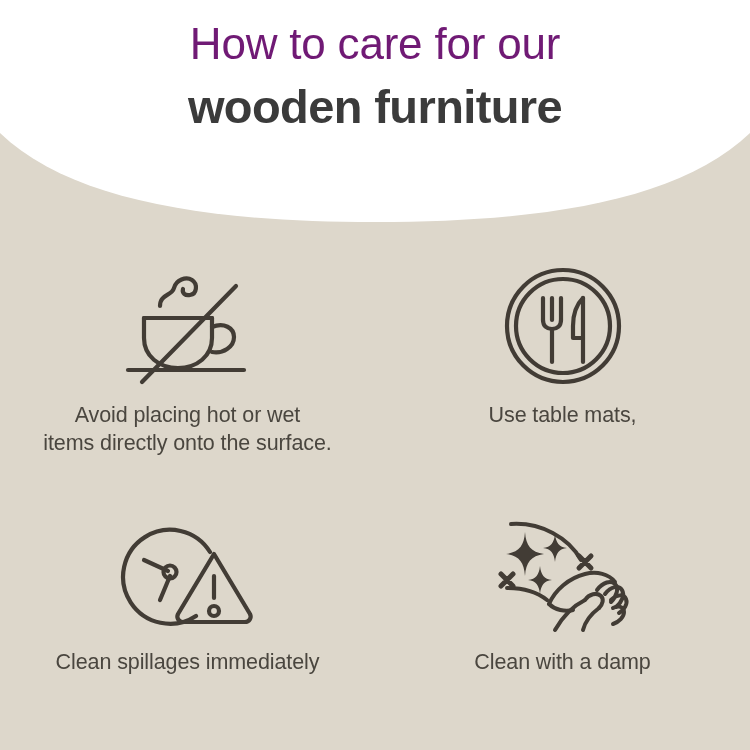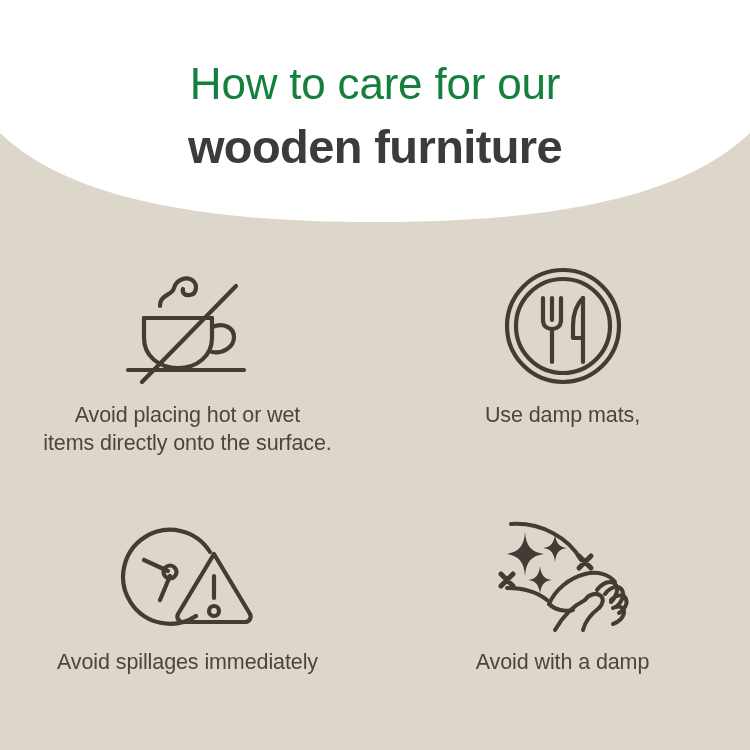--- a/index.html
+++ b/index.html
@@ -36,23 +36,23 @@
     left: 0;
     top: 0;
     width: 750px;
     text-align: center;
   }
   .title-line-1 {
     font-family: "Liberation Sans", sans-serif;
     font-weight: 300;
     font-size: 44px;
     letter-spacing: -0.2px;
-    color: #15803d;
+    color: #701a75;
     margin: 0;
-    padding-top: 62px;
+    padding-top: 22px;
     line-height: 1.0;
   }
   .title-line-2 {
     font-family: "Liberation Sans", sans-serif;
     font-weight: 700;
     font-size: 47px;
     letter-spacing: -0.6px;
     color: #3b3b3b;
     margin: 0;
     padding-top: 17px;
@@ -149,21 +149,21 @@
         <path d="M60 34 L60 56"></path>
 
         <path d="M42 56 C42 62 46 65 51 65 C56 65 60 62 60 56"></path>
         <path d="M51 65 L51 98"></path>
 
         <path d="M82 34 C74 42 72 52 72 62 L72 74 L82 74"></path>
         <path d="M82 34 L82 98"></path>
       </svg>
     </div>
     <div class="tip-caption">
-      <span class="cap-line">Use damp mats,</span>
+      <span class="cap-line">Use table mats,</span>
     </div>
   </div>
 
   <div class="tip-card r2">
     <div class="tip-icon">
       <svg width="140" height="118" viewBox="0 0 140 118" fill="none" stroke="#423C35" stroke-width="4.2" stroke-linecap="round" stroke-linejoin="round">
 
         <path d="M92 38 A47 47 0 1 0 78 102"></path>
 
         <path d="M26 46 L50 57"></path>
@@ -171,21 +171,21 @@
         <circle cx="52" cy="58" r="6.5"></circle>
 
         <path d="M96 40 L132 100 C134 104 131 108 127 108 L65 108 C61 108 58 104 60 100 Z"></path>
 
         <path d="M96 62 L96 84"></path>
 
         <circle cx="96" cy="97" r="5"></circle>
       </svg>
     </div>
     <div class="tip-caption">
-      <span class="cap-line">Avoid spillages immediately</span>
+      <span class="cap-line">Clean spillages immediately</span>
     </div>
   </div>
 
   <div class="tip-card r2">
     <div class="tip-icon">
       <svg width="140" height="122" viewBox="0 0 140 122" fill="none" stroke="#423C35" stroke-width="4" stroke-linecap="round" stroke-linejoin="round">
 
         <path d="M18 12 C48 10 76 26 88 48"></path>
 
         <path d="M14 76 C30 76 44 80 54 88"></path>
@@ -209,17 +209,17 @@
 
         <path d="M104 78 C110 70 118 68 122 72 C126 76 124 84 118 90"></path>
         <path d="M112 82 C118 74 126 73 129 78 C132 83 129 90 123 95"></path>
         <path d="M118 88 C124 82 131 82 133 87 C135 92 131 98 126 101"></path>
         <path d="M120 96 C126 93 131 95 131 100 C131 105 126 110 120 112"></path>
 
         <path d="M106 96 C98 102 92 110 90 118"></path>
       </svg>
     </div>
     <div class="tip-caption">
-      <span class="cap-line">Avoid with a damp</span>
+      <span class="cap-line">Clean with a damp</span>
     </div>
   </div>
 
 </div>
 
 </body></html>

